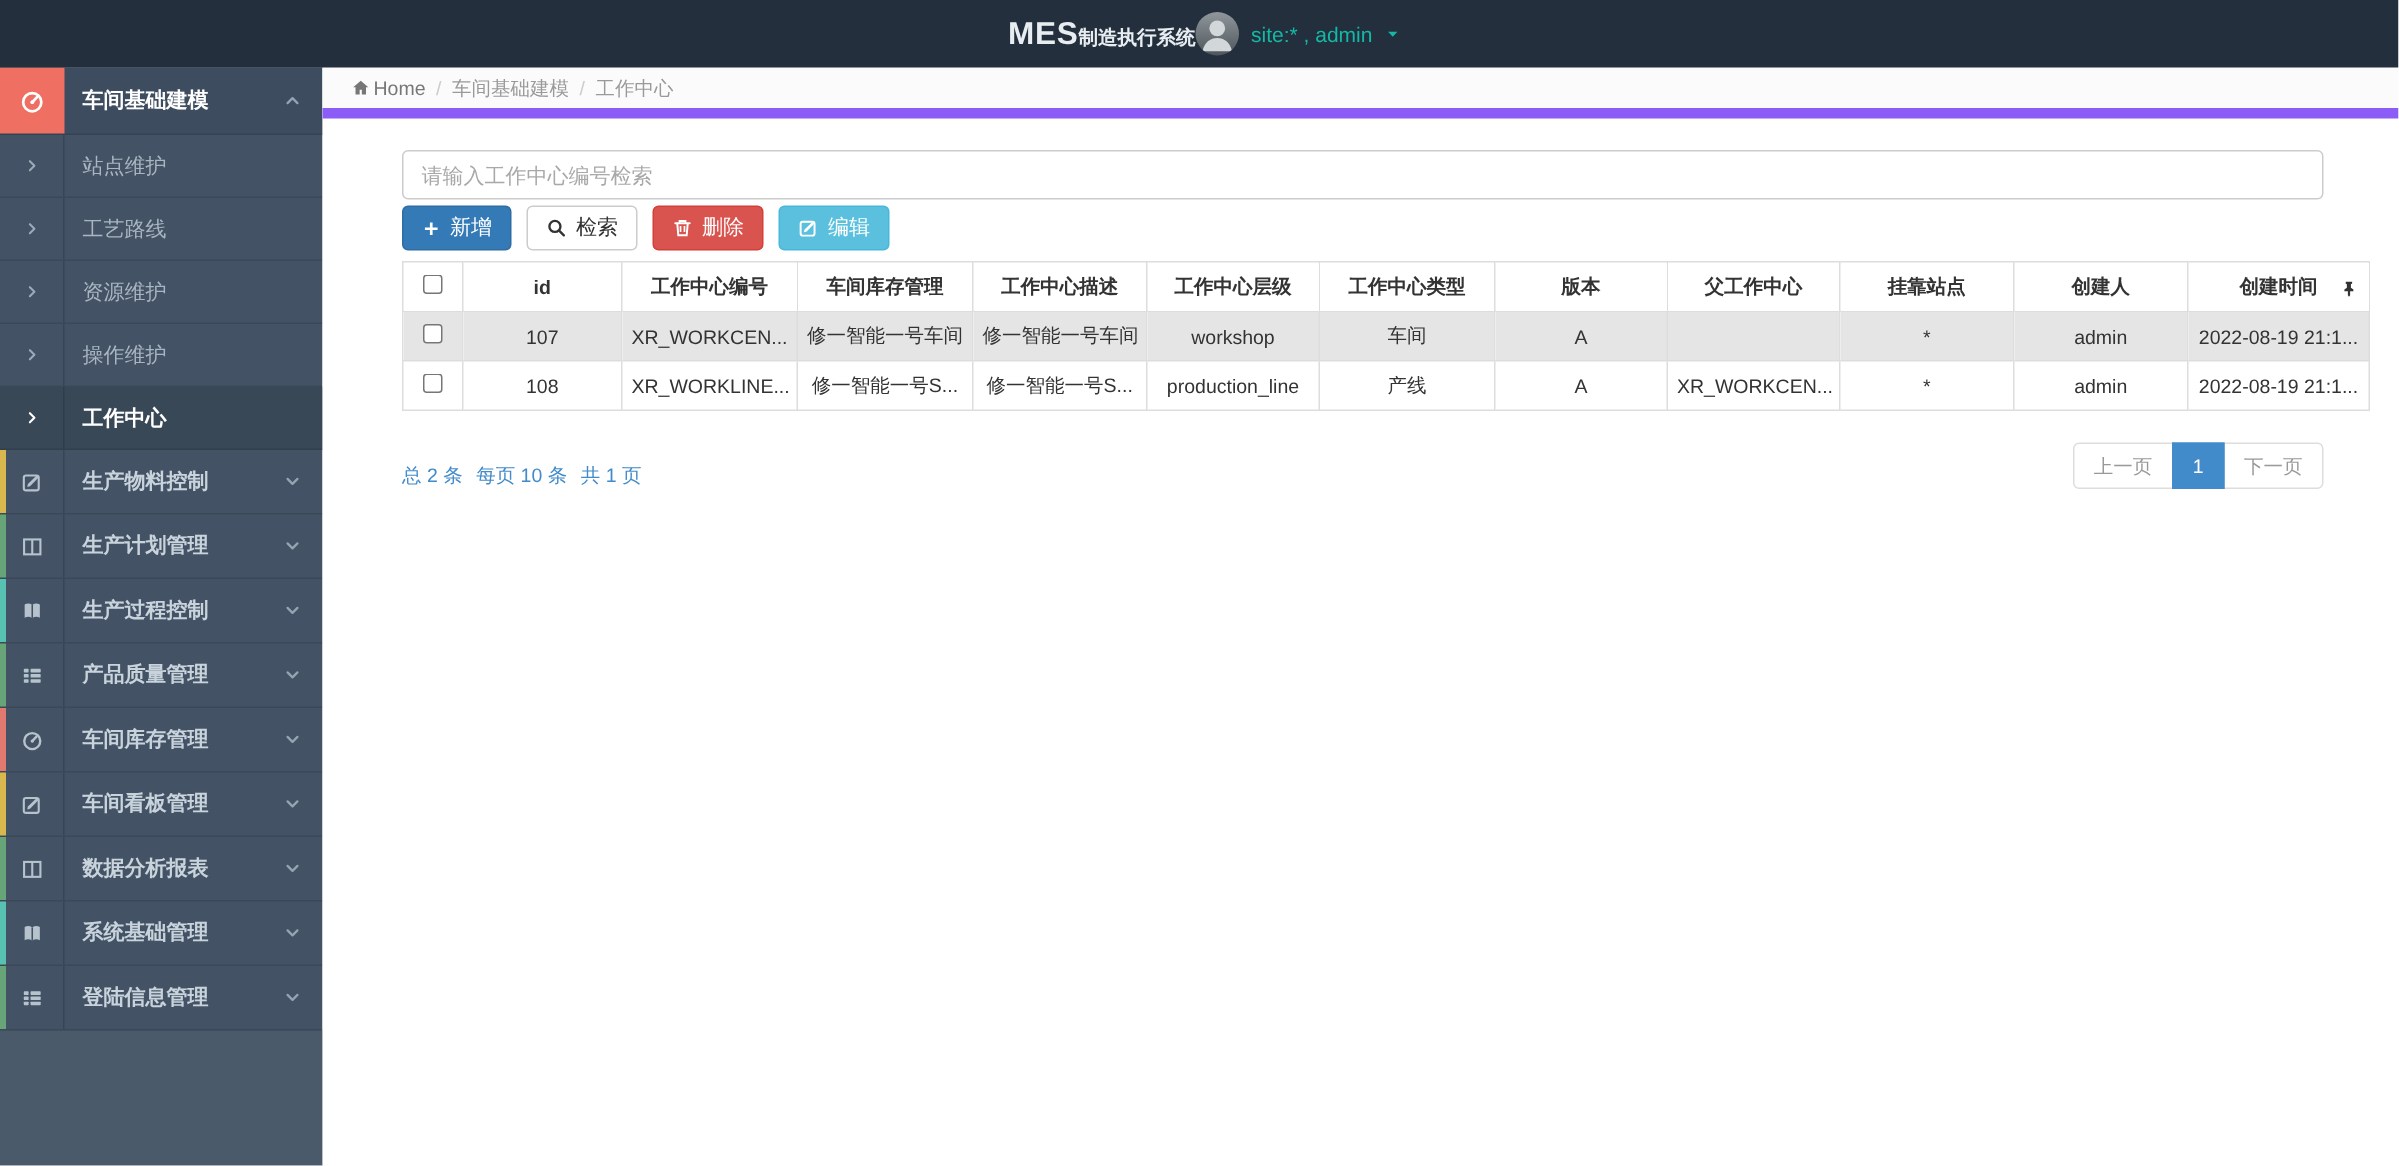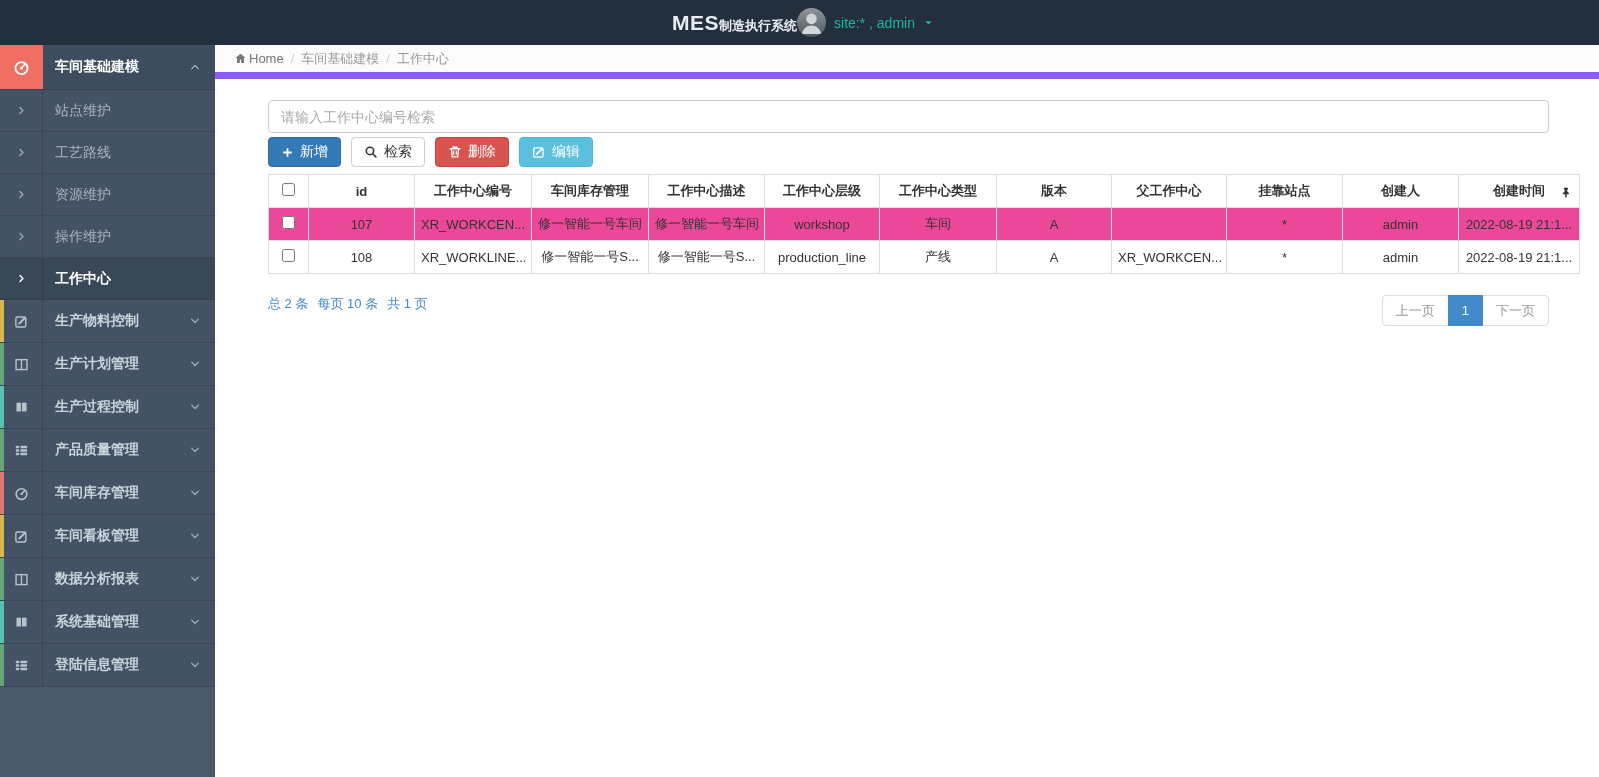--- a/index.html
+++ b/index.html
@@ -89,25 +89,25 @@
   .btn-danger  { background: #d9534f; border-color: #d43f3a; color: #fff; }
   .btn-info    { background: #5bc0de; border-color: #46b8da; color: #fff; }
 
   .grid { margin-top: 7px; width: 100%; border-collapse: collapse; table-layout: fixed;
           border: 1px solid #ddd; font-size: 13px; color: #333; }
   .grid th, .grid td {
     border: 1px solid #ddd; text-align: center; height: 33px; padding: 0 6px;
     white-space: nowrap; overflow: hidden;
   }
   .grid th { font-weight: bold; background: #fff; position: relative; }
-  .grid tbody tr.striped { background: #ec4899; }
+  .grid tbody tr.striped { background: #e5e5e5; }
   .grid input[type="checkbox"] { margin: 0; width: 13px; height: 13px; }
   .pin-wrap { position: absolute; right: 7px; top: 50%; transform: translateY(-50%); color: #333; cursor: pointer; }
 
-  .pager-row { display: flex; justify-content: space-between; align-items: flex-start; margin-top: 21px; }
+  .pager-row { display: flex; justify-content: space-between; align-items: flex-end; margin-top: 21px; }
   .summary { display: flex; gap: 9px; color: #428bca; font-size: 13px; }
   .pager { display: inline-flex; }
   .pager a {
     border: 1px solid #ddd; background: #fff; color: #999; font-size: 13px;
     padding: 7px 13px; line-height: 15px; margin-left: -1px; cursor: pointer; text-decoration: none;
   }
   .pager a.first { border-radius: 4px 0 0 4px; margin-left: 0; }
   .pager a.last  { border-radius: 0 4px 4px 0; }
   .pager a.active { background: #428bca; border-color: #428bca; color: #fff; position: relative; z-index: 1; }
 

